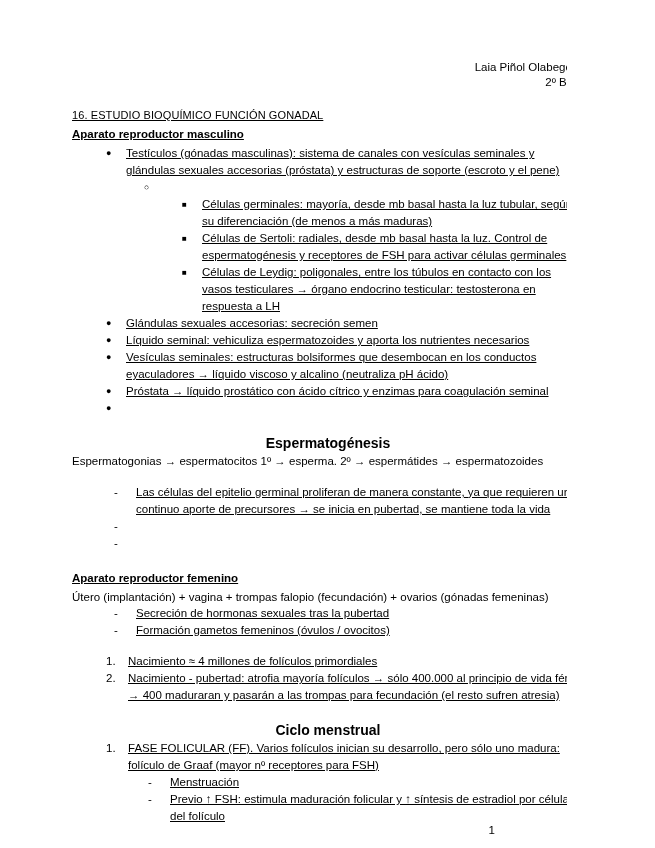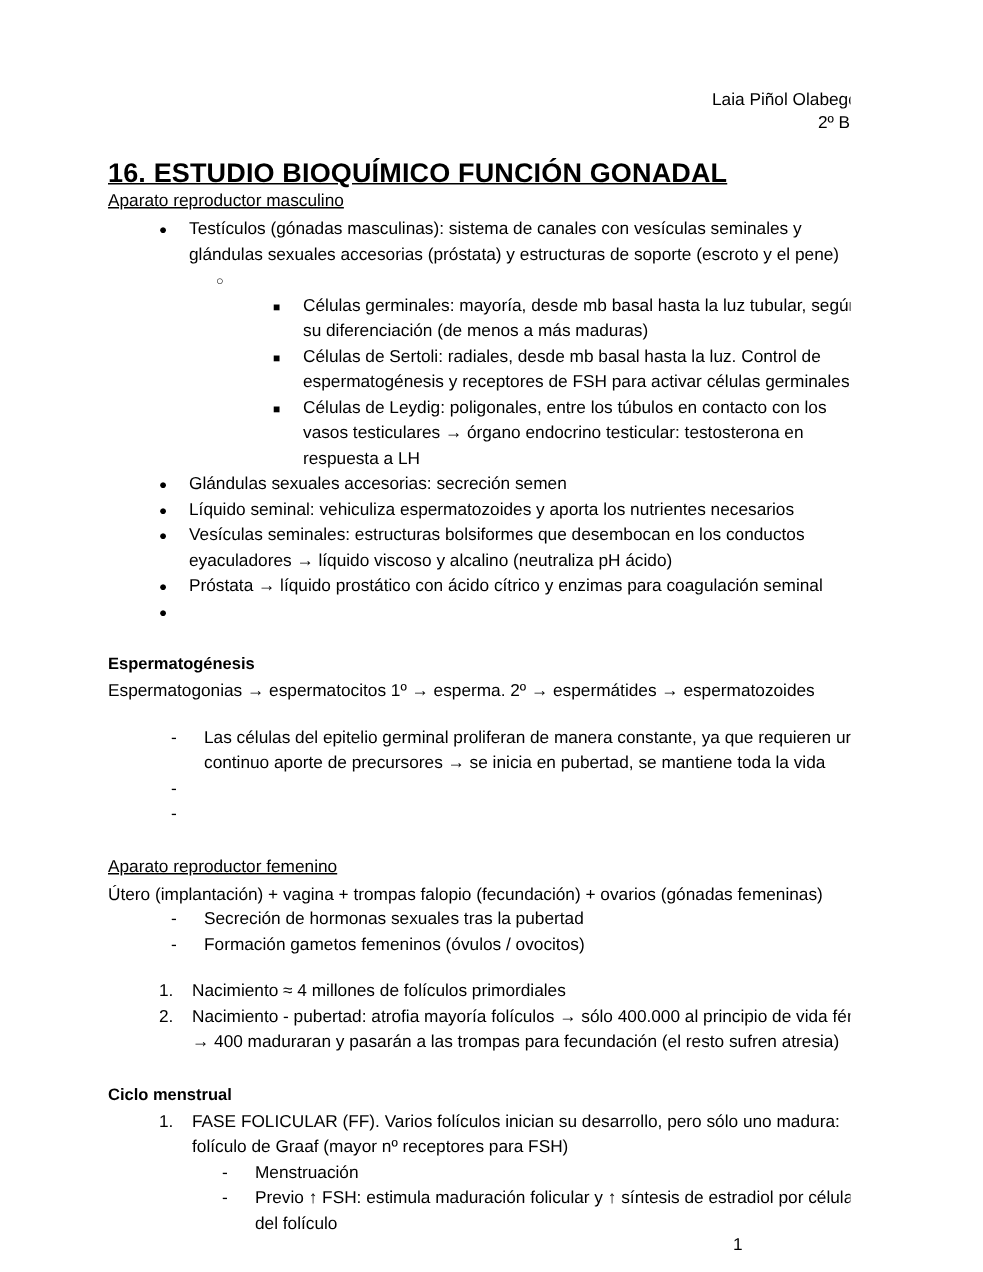--- a/index.html
+++ b/index.html
@@ -31,40 +31,41 @@
   .author-block {
     text-align: right;
     font-size: 11.5px;
     line-height: 15px;
     margin-bottom: 17px;
   }
   .author-line { display: block; white-space: pre; }
 
   
   h1.doc-title {
-    font-size: 18px;
-    font-weight: bold;
+    font-size: 11px;
+    font-weight: normal;
     text-decoration: underline;
     margin: 0 0 4px 0;
     line-height: 16px;
     letter-spacing: 0.1px;
   }
   h2.sec-title {
     font-size: 11.5px;
-    font-weight: normal;
+    font-weight: bold;
     text-decoration: underline;
     margin: 0 0 3px 0;
     line-height: 15px;
   }
   h2.sec-title-plain {
-    font-size: 11px;
+    font-size: 14px;
     font-weight: bold;
     text-decoration: none;
     margin: 0 0 2px 0;
     line-height: 15px;
+    text-align: center;
   }
 
   
   p.para {
     font-size: 11.5px;
     line-height: 16.5px;
     margin: 0;
   }
 
   .gap-lg { height: 19px; }
@@ -77,20 +78,21 @@
     font-size: 11.5px;
     line-height: 17px;
   }
   .marker {
     flex: 0 0 auto;
     text-align: left;
     white-space: pre;
   }
   .txt {
     flex: 1 1 auto;
+    text-decoration: underline;
   }
 
   
   .lvl1 { padding-left: 34px; }
   .lvl1 > .marker { width: 20px; font-size: 9px; line-height: 17px; }
 
   
   .lvl2 { padding-left: 72px; }
   .lvl2 > .marker { width: 20px; font-size: 8.5px; line-height: 17px; }
 

